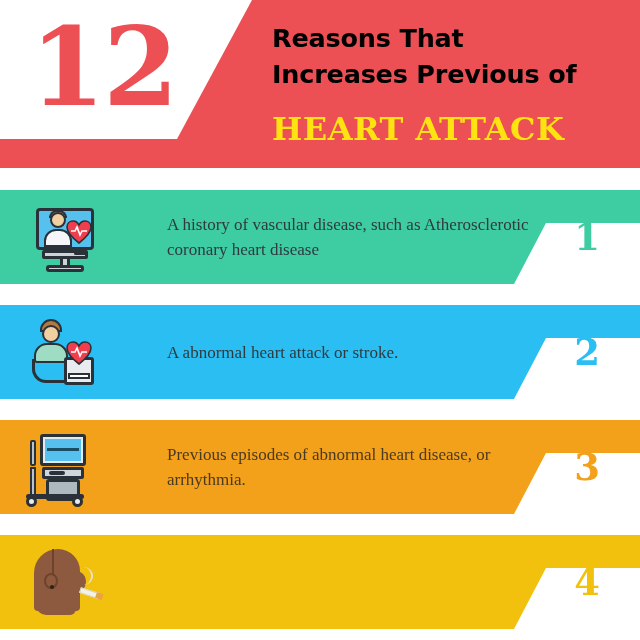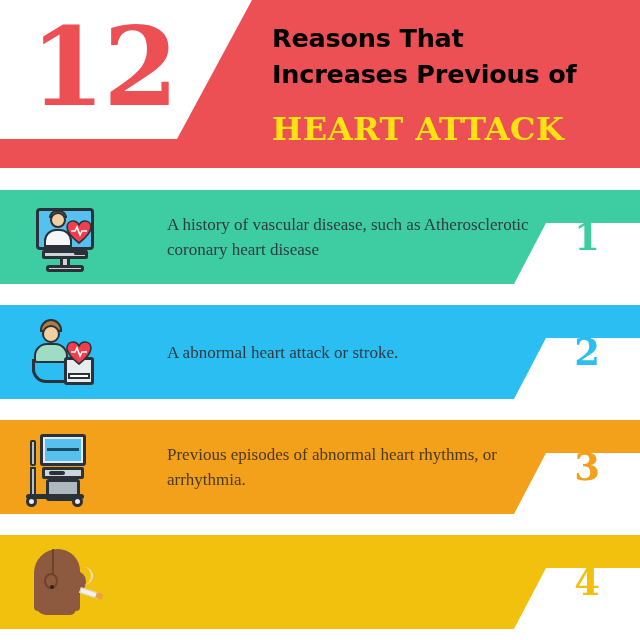--- a/index.html
+++ b/index.html
@@ -357,21 +357,21 @@
       <div class="ic m3-screen"></div>
       <div class="ic m3-screen-in"></div>
       <div class="ic m3-wave"></div>
       <div class="ic m3-panel"></div>
       <div class="ic m3-btns"></div>
       <div class="ic m3-body"></div>
       <div class="ic m3-legbar"></div>
       <div class="ic m3-wheel-l"></div>
       <div class="ic m3-wheel-r"></div>
     </div>
-    <div class="row-text">Previous episodes of abnormal heart rhythms, or arrhythmia.</div>
+    <div class="row-text">Previous episodes of abnormal heart disease, or arrhythmia.</div>
     <div class="row-num">3</div>
   </div>
 
   <div class="row r4" style="top:535px">
     <div class="row-bg"></div>
     <div class="row-icon">
       <div class="ic s4-head"></div>
       <div class="ic s4-face"></div>
       <div class="ic s4-chin"></div>
       <div class="ic s4-part"></div>

